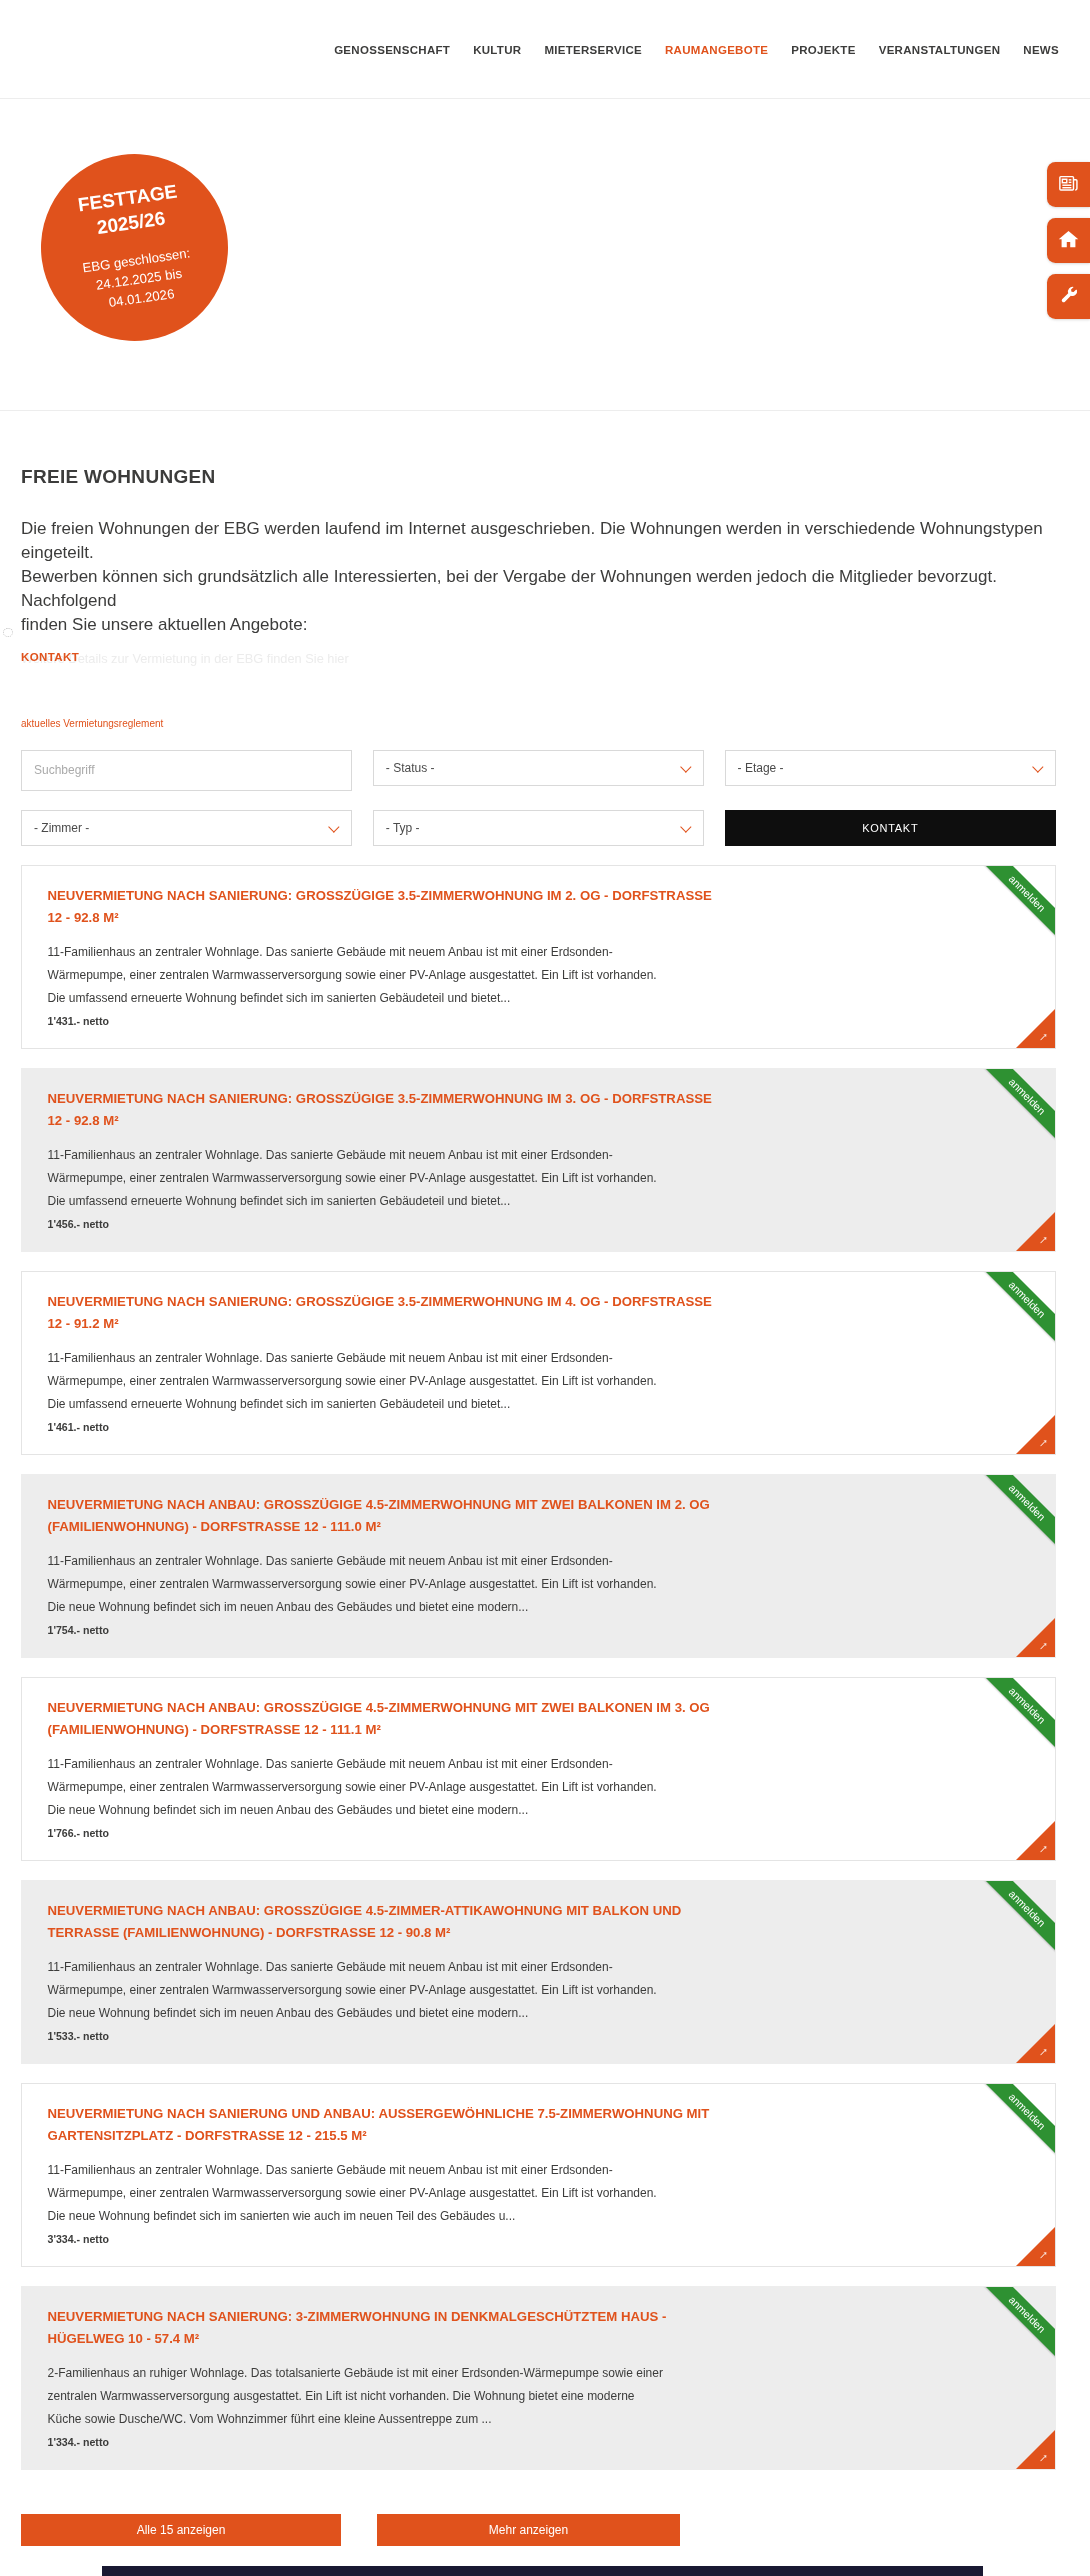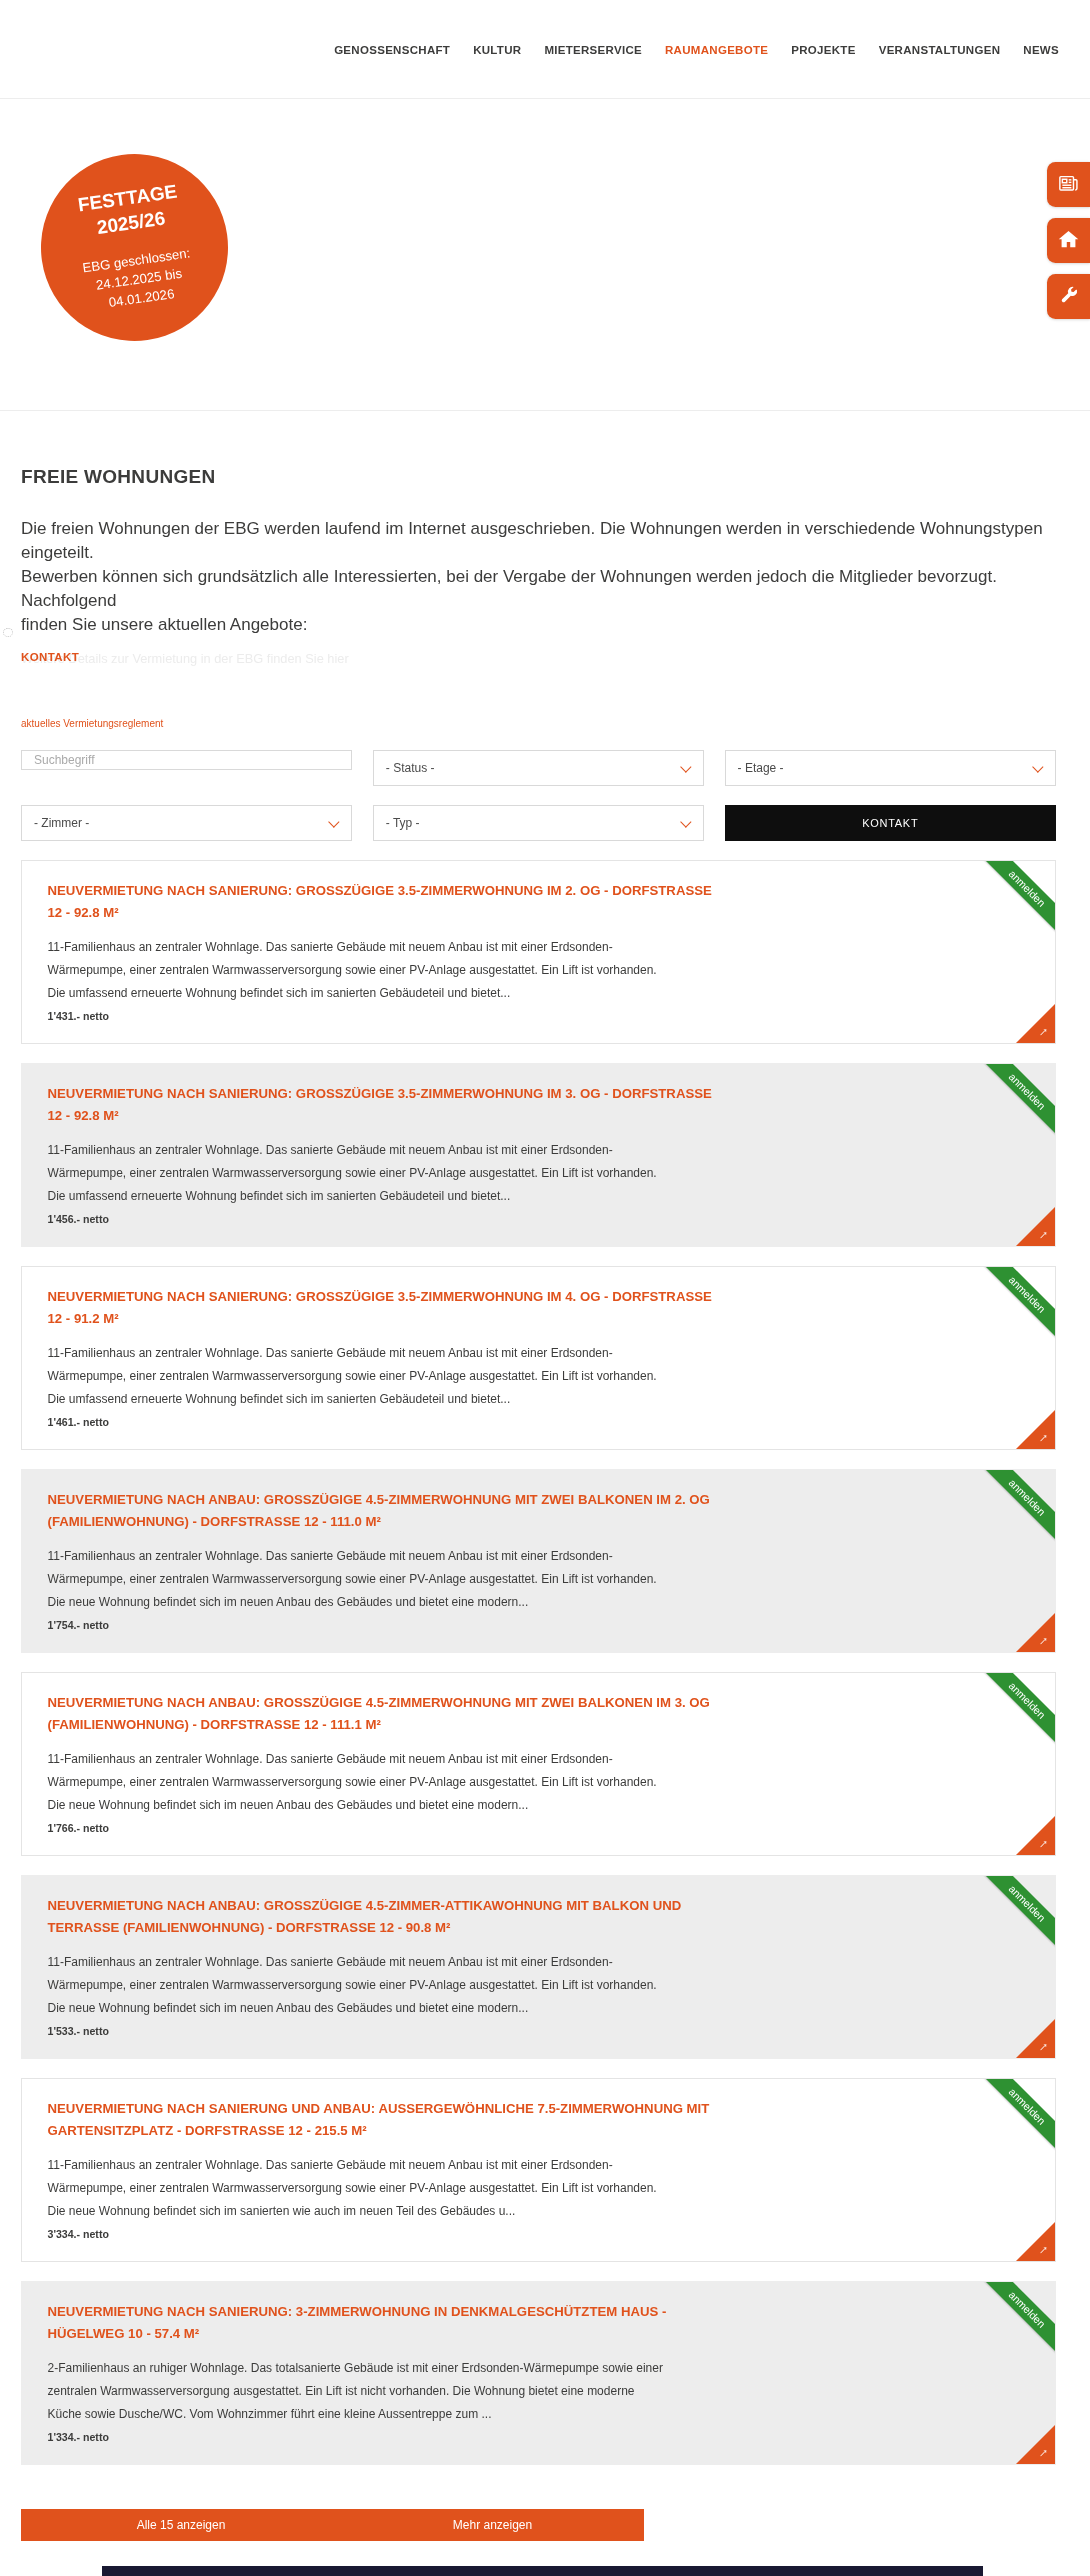--- a/index.html
+++ b/index.html
@@ -33,21 +33,21 @@
   .container{margin:0 34px 0 21px}
   h1{margin:0;padding-top:55px;font-size:19px;letter-spacing:0.3px;color:var(--text)}
   .intro{margin:29px 0 0;font-size:17px;line-height:24px;white-space:pre-line}
   .links-row{position:relative;margin-top:13.6px;height:19px}
   .faded-link{color:#ececec;font-size:12.8px;text-decoration:none}
   .kontakt{position:absolute;left:0;right:0;top:0;text-align:left;color:var(--accent);
     font-weight:700;font-size:11.5px;letter-spacing:0.4px;cursor:pointer}
   .reglement{display:inline-block;margin-top:48px;color:var(--accent);font-size:10px;text-decoration:none}
   
   .search-form{margin-top:20.4px;display:grid;grid-template-columns:1fr 1fr 1fr;column-gap:20.4px;row-gap:19px}
-  .search-form input{height:20px;border:0.9px solid #d9d9d9;padding:0 12px;font-size:12px;
+  .search-form input{height:41px;border:0.9px solid #d9d9d9;padding:0 12px;font-size:12px;
     font-family:"Liberation Sans",sans-serif;color:var(--text);outline:none}
   .search-form input::placeholder{color:#aaa}
   .select{position:relative;height:36px;border:0.9px solid #d9d9d9;display:flex;align-items:center;
     padding:4px 12px;font-size:12px;color:#4a4a4a;background:#fff;cursor:pointer}
   .chev{position:absolute;right:13.6px;top:12px;width:7.7px;height:7.7px;
     border-right:1.7px solid var(--accent);border-bottom:1.7px solid var(--accent);transform:rotate(45deg)}
   .suchen{height:36px;background:var(--btn-black);color:#fff;border:none;font-size:11px;
     letter-spacing:0.7px;cursor:pointer;font-family:"Liberation Sans",sans-serif}
   
   #listings{margin-top:19px}
@@ -59,21 +59,21 @@
   .card-body{margin:12px 0 0;font-size:12px;line-height:23px;white-space:pre-line;color:var(--text)}
   .card-price{margin-top:5.1px;font-size:10.6px;font-weight:700;color:var(--text)}
   .ribbon-txt{position:absolute;top:18px;right:-29px;width:114px;transform:rotate(45deg);
     background:var(--green);color:#fff;font-size:10.6px;text-align:center;padding:3.4px 0;
     box-shadow:0 0.9px 1.7px rgba(0,0,0,.2)}
   .corner{position:absolute;bottom:0;right:0;width:0;height:0;
     border-left:39px solid transparent;border-bottom:39px solid var(--accent)}
   .corner-arrow{position:absolute;bottom:5.1px;right:6px;color:#fff;font-size:13.6px;
     font-weight:700;transform:rotate(-45deg)}
   
-  .bottom-buttons{display:flex;margin-top:44px}
+  .bottom-buttons{display:flex;gap:36px;margin-top:44px}
   .orange-btn{background:var(--accent);color:#fff;border:none;height:32px;font-size:12px;
     cursor:pointer;font-family:"Liberation Sans",sans-serif}
   .orange-btn.all{width:320px}
   .orange-btn.more{width:303px}
   
   .spinner{position:absolute;left:3.4px;top:628px;width:9.4px;height:9.4px;
     border:1.7px dotted #c4c4c4;border-radius:50%}
   .footer-edge{position:absolute;left:102px;bottom:0;width:881px;height:10.2px;background:var(--footer-dark)}
 </style>
 </head>

